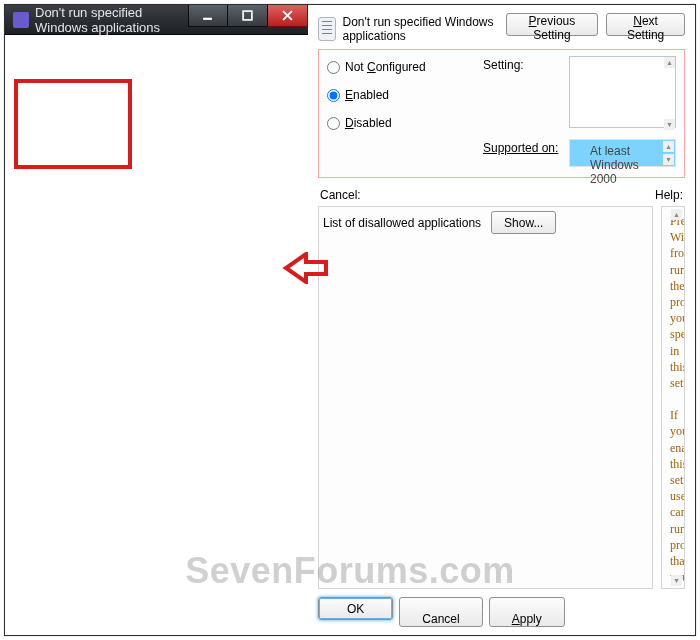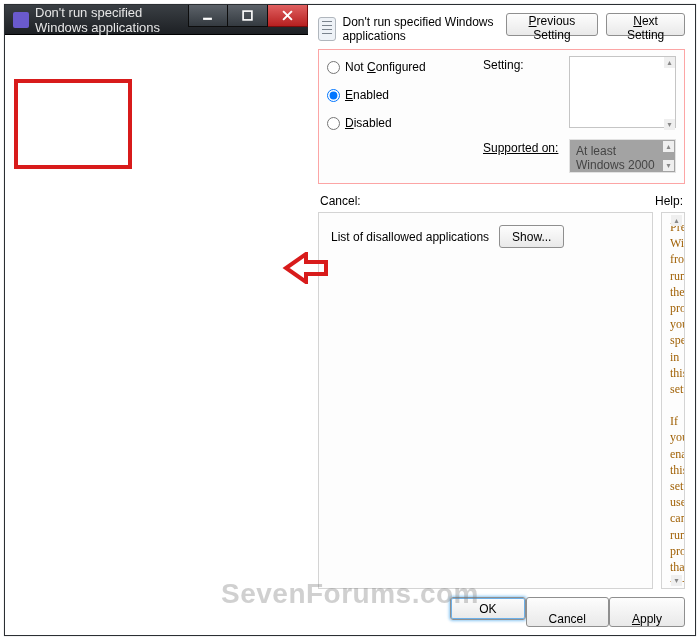--- a/index.html
+++ b/index.html
@@ -118,82 +118,82 @@
     height:72px;
     resize:none;
     border:1px solid #c5c5c5;
     font:12px "Segoe UI";
     padding:2px 16px 2px 4px;
     background:#fff;
   }
   .supp-label{padding-top:2px;}
   .supp-box{
     border:1px solid #e2e2e2;
-    background:#a3a3a3;
-    height:34px;
+    background:#7dd3fc;
+    height:28px;
     position:relative;
-    padding:4px 16px 4px 6px;
+    padding:4px 16px 4px 20px;
     color:#444;
   }
   .mini-scroll{
     position:absolute;right:1px;top:1px;bottom:1px;width:11px;
     display:flex;flex-direction:column;justify-content:space-between;
   }
   .mini-scroll span{
     width:11px;height:11px;
     background:#efefef;
     display:flex;align-items:center;justify-content:center;
     font-size:8px;color:#888;
   }
   
   .labels-row{display:grid;grid-template-columns:335px 1fr;margin-top:10px;padding:0 2px;}
   
   .lower{display:grid;grid-template-columns:335px 1fr;gap:8px;flex:1;margin-top:4px;min-height:0;}
   .panel{
     border:1px solid #d4d4d4;
     background:#fdfdfd;
-    padding:12px;
+    padding:4px;
     overflow:hidden;
     position:relative;
   }
   .options-row{display:flex;align-items:center;gap:10px;}
   .help-text{
     border:none;
     background:transparent;
     font:12px/1.35 "Segoe UI";
     color:#a16207;
     white-space:pre-wrap;
     height:100%;
     overflow-y:auto;
     padding-right:14px;
   }
   .panel .mini-scroll{right:2px;top:2px;bottom:2px;}
   
   .bottom-row{
-    display:flex;justify-content:flex-end;gap:0;
+    display:flex;gap:6px;
     padding-top:8px;
   }
   .bottom-row button.std{padding:14px 22px;}
   
   .anno-box{
     position:absolute;
     border:4px solid #d81b1b;
     pointer-events:none;
     z-index:50;
   }
   .anno-arrow{
     position:absolute;
     z-index:50;
     pointer-events:none;
   }
   
   .watermark{
     position:absolute;
-    left:50%;bottom:30px;transform:translateX(-50%);
-    font-size:28px;
+    left:50%;bottom:48px;transform:translateX(-50%);
+    font-size:36px;
     font-weight:600;
     color:rgba(120,120,120,0.35);
     letter-spacing:.5px;
     pointer-events:none;
     z-index:40;
   }
   .und{text-decoration:underline;}
 </style>
 </head>
 <body>

